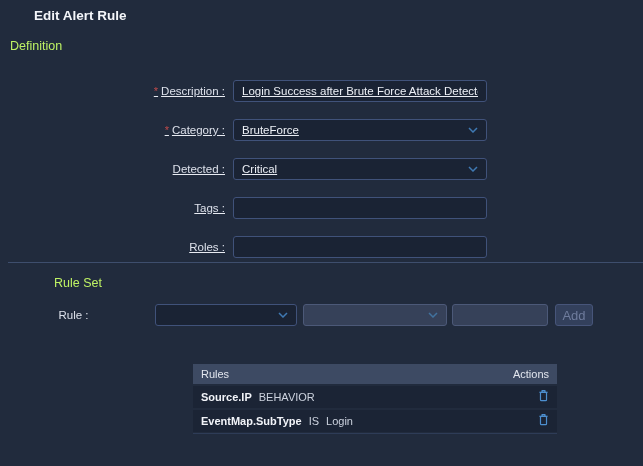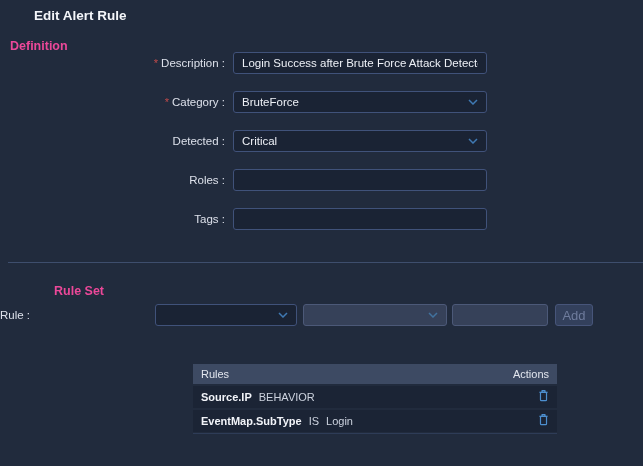--- a/index.html
+++ b/index.html
@@ -11,26 +11,26 @@
     position: relative;
     overflow: hidden;
     color: #e8ebf2;
   }
   .page-title {
     position: absolute; left: 10px; top: 8px;
     font-size: 13.5px; font-weight: bold; color: #f4f6fa; padding-left: 24px;
   }
   .section-heading {
     position: absolute; left: 10px;
-    font-size: 12.5px; font-weight: bold; color: #ec4899;
+    font-size: 12.5px; font-weight: normal; color: #bef264;
   }
   #definition-heading { top: 39px; }
-  #ruleset-heading { top: 284px; padding-left: 44px; }
-
-  .form { position: absolute; left: 0; top: 52px; width: 527px; }
+  #ruleset-heading { top: 276px; padding-left: 44px; }
+
+  .form { position: absolute; left: 0; top: 80px; width: 527px; text-decoration: underline; }
   .form-row { display: flex; align-items: center; height: 22px; margin-bottom: 17px; }
   .form-label {
     width: 225px; text-align: right;
     font-size: 11.5px; color: #dce0ea; white-space: nowrap;
   }
   .required-marker { color: #c14b4b; margin-right: 3px; font-size: 11px; }
 
   .control {
     margin-left: 8px; width: 254px; height: 22px;
     background: #1a2334;
@@ -49,21 +49,21 @@
 
   .divider {
     position: absolute; left: 8px; right: 0; top: 262px;
     height: 1px; background: #3e4e6d;
   }
 
   .rule-row {
     position: absolute; left: 0; top: 304px;
     display: flex; align-items: center; height: 22px;
   }
-  .rule-label { width: 147px; text-align: left; font-size: 11.5px; color: #dce0ea; }
+  .rule-label { width: 147px; text-align: center; font-size: 11.5px; color: #dce0ea; }
   .rule-select-1 { width: 142px; margin-left: 8px; }
   .rule-select-2 {
     width: 144px; margin-left: 6px;
     background: #364159; border-color: #4c5978;
   }
   .rule-select-2 .chevron { color: #41729e; }
   .rule-value-input {
     width: 96px; margin-left: 5px;
     background: #364159; border-color: #4c5978;
   }
@@ -127,26 +127,26 @@
       <span>Critical</span>
       <span class="chevron">
           <svg width="10" height="6" viewBox="0 0 10 6">
             <path d="M1 1l4 4 4-4" fill="none" stroke="currentColor" stroke-width="1.5"></path>
           </svg>
         </span>
     </div>
   </div>
 
   <div class="form-row">
+    <span class="form-label"><span>Tags :</span></span>
+    <input class="control" type="text" value="" style="">
+  </div>
+
+  <div class="form-row">
     <span class="form-label"><span>Roles :</span></span>
-    <input class="control" type="text" value="" style="">
-  </div>
-
-  <div class="form-row">
-    <span class="form-label"><span>Tags :</span></span>
     <input class="control" type="text" value="" style="">
   </div>
 
 </div>
 
 <div class="divider"></div>
 
 <div class="section-heading" id="ruleset-heading">Rule Set</div>
 
 <div class="rule-row">

